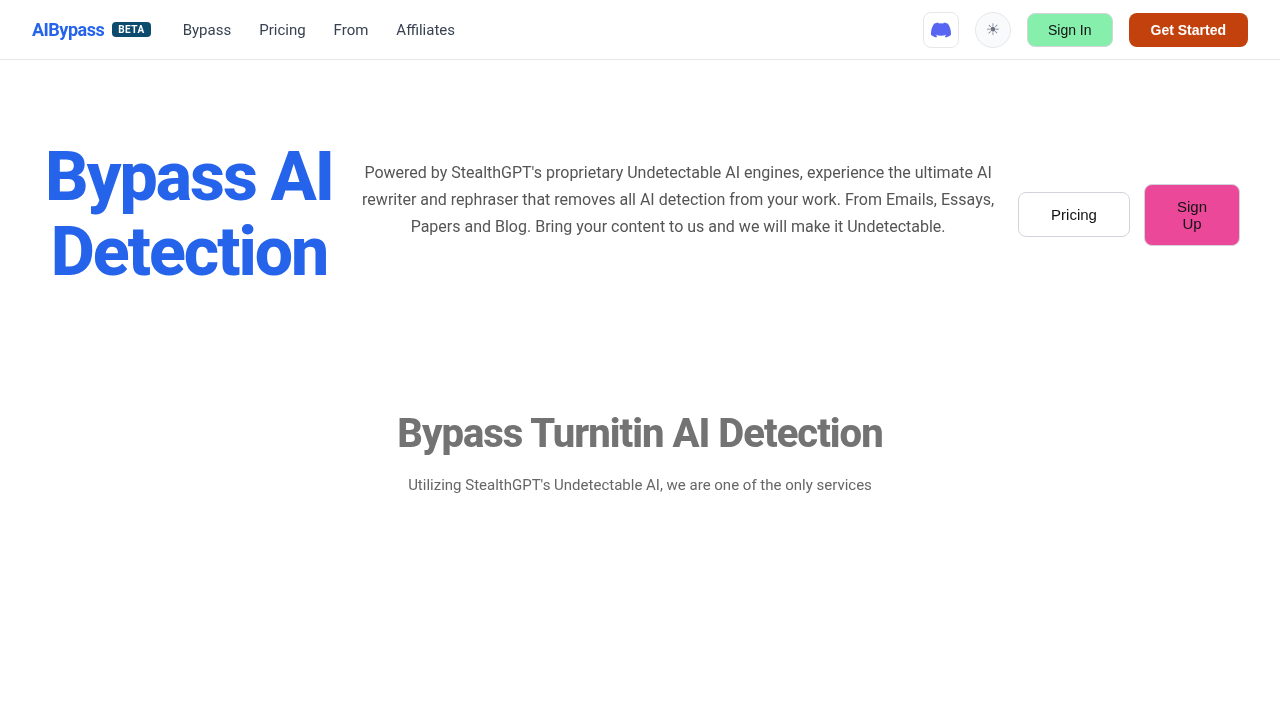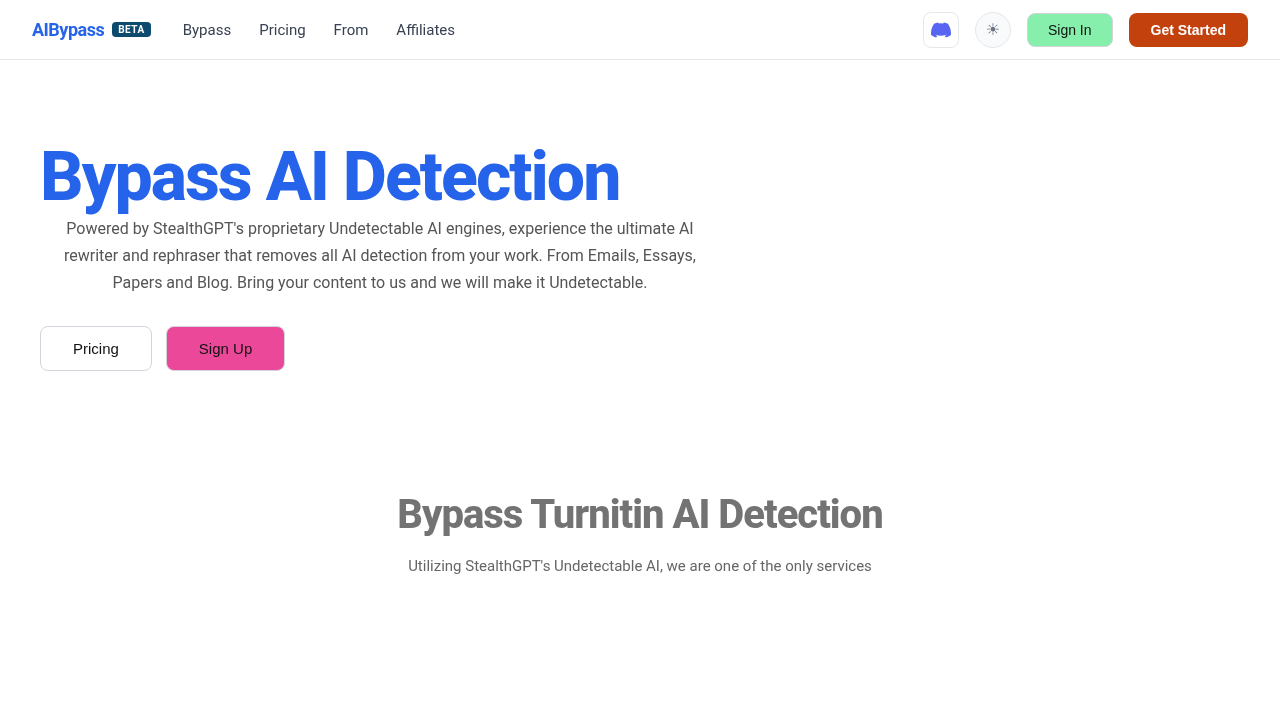--- a/index.html
+++ b/index.html
@@ -123,22 +123,22 @@
       background: #c2410c;
       font-size: 14px;
       font-weight: 600;
       color: #fff;
       cursor: pointer;
     }
 
     
     .hero {
       display: flex;
-      flex-direction: column;
-      align-items: flex-start;
+      flex-direction: row;
+      align-items: center;
       text-align: center;
       padding: 80px 40px 60px;
     }
 
     .hero-heading-1 {
       font-size: 68px;
       font-weight: 800;
       color: #2563eb;
       line-height: 1.1;
       letter-spacing: -2px;

